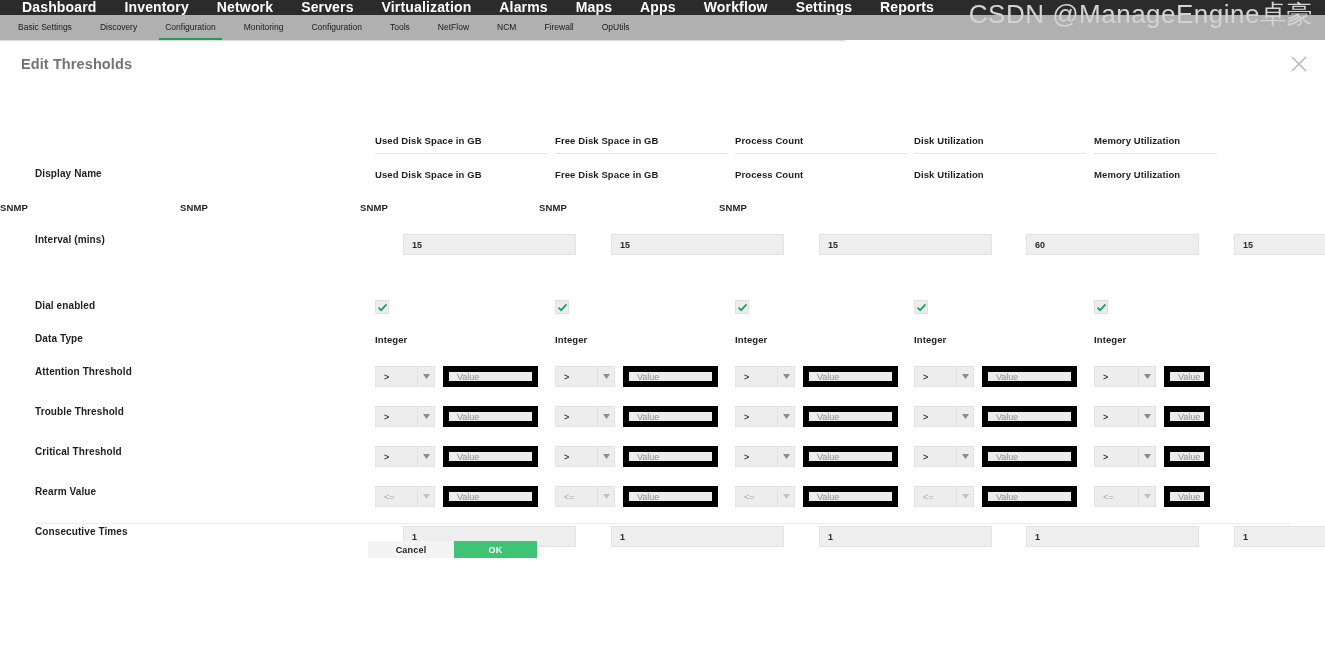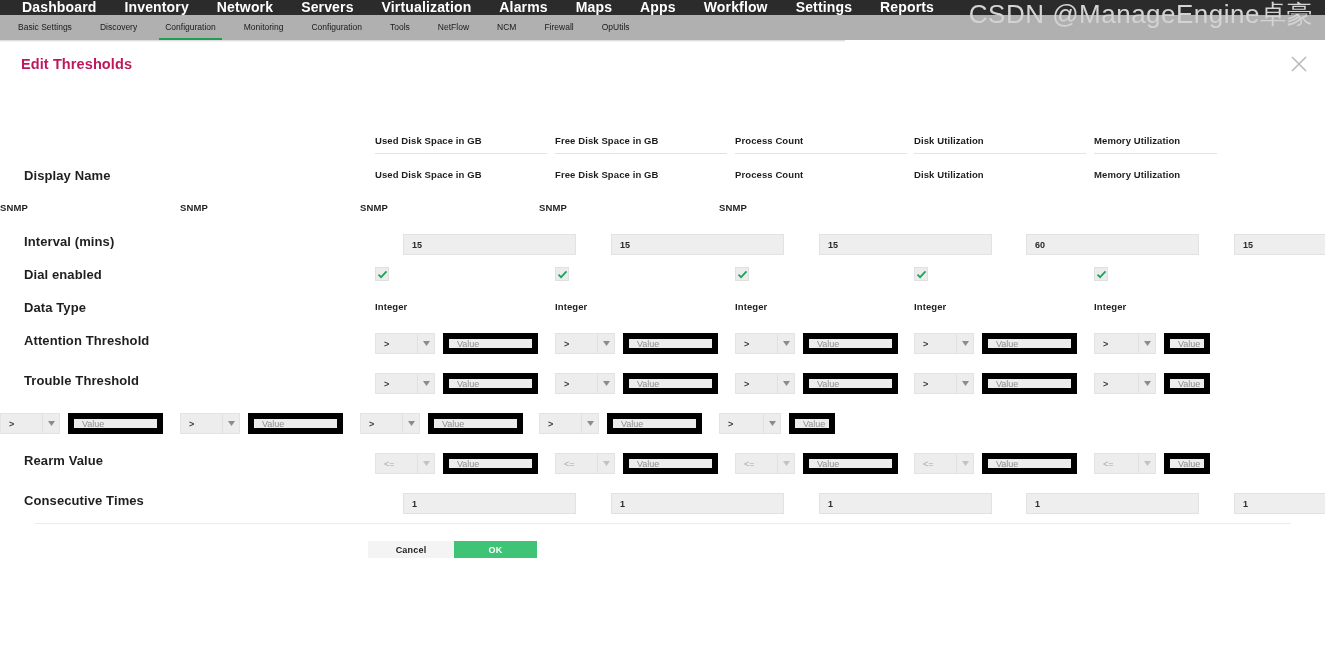--- a/index.html
+++ b/index.html
@@ -62,21 +62,21 @@
     background: linear-gradient(to bottom, rgba(0,0,0,.18), rgba(0,0,0,0));
   }
 
   
   .dialog { position: relative; padding: 0; }
   .dialog-title {
     position: absolute;
     left: 21px; top: 16px;
     font-size: 14.5px;
     font-weight: bold;
-    color: #be185d;
+    color: #737373;
     letter-spacing: .1px;
   }
   .close-btn {
     position: absolute;
     right: 14px; top: 12px;
     width: 24px; height: 24px;
     cursor: pointer;
     opacity: .45;
   }
   .close-btn svg { display: block; }
@@ -84,22 +84,22 @@
   
   .grid {
     position: absolute;
     left: 0; top: 95px;
     width: 1325px;
   }
   .grid-row { display: flex; align-items: flex-start; }
 
   .label-cell {
     width: 375px;
-    padding-left: 24px;
-    font-size: 13px;
+    padding-left: 35px;
+    font-size: 10px;
     font-weight: bold;
     color: #1f1f1f;
     letter-spacing: .1px;
     flex: 0 0 375px;
   }
 
   .col-cell { flex: 0 0 180px; }
   .col-cell.c1 { flex: 0 0 180px; }
   .col-cell.c2 { flex: 0 0 180px; }
   .col-cell.c3 { flex: 0 0 179px; }
@@ -142,21 +142,21 @@
     color: #2a2a2a;
     display: flex;
     align-items: center;
     padding-left: 8px;
   }
   .c1 .txtfield.wide, .c2 .txtfield.wide,
   .c3 .txtfield.wide, .c4 .txtfield.wide { width: 173px; }
   .c5 .txtfield.wide { width: 123px; }
 
   
-  .row-check { height: 33px; }
+  .row-check { height: 33px; margin-top: 33px; }
   .chkbox {
     width: 14px; height: 14px;
     background: #ececec;
     border: 1px solid #e0e0e0;
     display: flex;
     align-items: center;
     justify-content: center;
   }
   .chkbox svg { display: block; }
 
@@ -559,20 +559,21 @@
                   <polygon points="0,0 7,0 3.5,5" fill="#8c8c8c"></polygon>
                 </svg>
               </span>
         </div>
         <div class="valfield">Value</div>
       </div>
         </div>
     </div>
 
     <div class="grid-row row-thr">
+      <div class="label-cell">Critical Threshold</div>
       <div class="col-cell c1">
           <div class="thrwrap">
         <div class="ddl">
           <span class="ddl-val">&gt;</span>
           <span class="ddl-arrow">
                 <svg width="7" height="5" viewBox="0 0 7 5">
                   <polygon points="0,0 7,0 3.5,5" fill="#8c8c8c"></polygon>
                 </svg>
               </span>
         </div>

